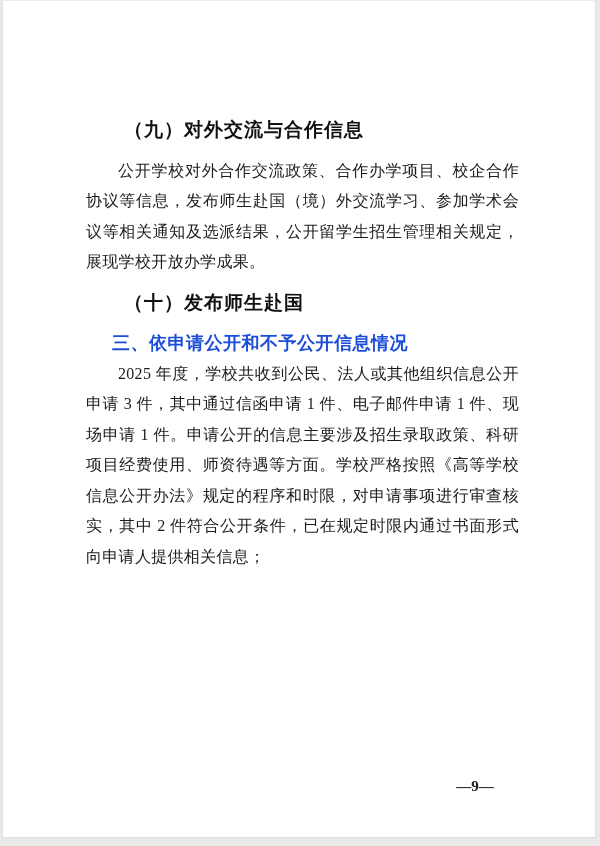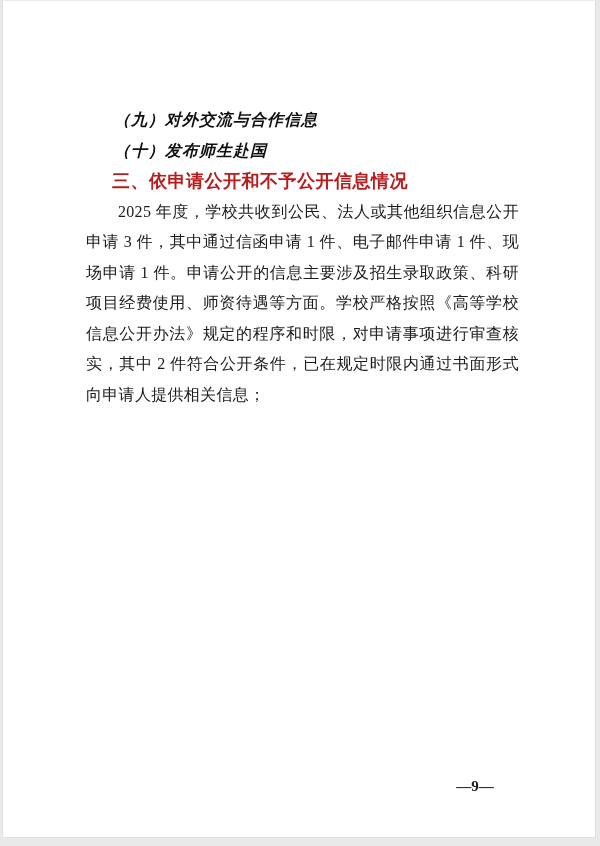--- a/index.html
+++ b/index.html
@@ -28,39 +28,38 @@
   .content {
     position: absolute;
     left: 83px;
     top: 104px;
     width: 433px;
     color: #1b1b1b;
     font-size: 16px;
     line-height: 30.5px;
   }
   .sub-heading {
-    margin: 0;
-    font-size: 16px;
+    margin: 10px;
+    font-size: 19px;
     font-weight: bold;
     text-indent: 28px;
     letter-spacing: 1px;
     line-height: 30.5px;
     color: #111111;
     white-space: nowrap;
-    font-style: italic;
   }
   .major-heading {
     margin: 0;
     font-family: "Liberation Sans", "DejaVu Sans", sans-serif;
     font-size: 18px;
     font-weight: bold;
     text-indent: 26px;
     letter-spacing: 0.5px;
     line-height: 30.5px;
-    color: #b91c1c;
+    color: #1d4ed8;
     white-space: nowrap;
   }
   .para {
     margin: 0;
     text-indent: 32px;
     text-align: justify;
     text-justify: inter-character;
     letter-spacing: 0.3px;
     line-height: 30.5px;
     color: #1b1b1b;
@@ -77,18 +76,19 @@
     letter-spacing: 0;
     font-family: "Liberation Serif", "DejaVu Serif", serif;
   }
 </style>
 </head>
 <body>
 
 <div class="page">
   <div class="content">
     <h3 class="sub-heading">（九）对外交流与合作信息</h3>
+    <p class="para">公开学校对外合作交流政策、合作办学项目、校企合作协议等信息，发布师生赴国（境）外交流学习、参加学术会议等相关通知及选派结果，公开留学生招生管理相关规定，展现学校开放办学成果。</p>
     <h3 class="sub-heading">（十）发布师生赴国</h3>
     <h2 class="major-heading">三、依申请公开和不予公开信息情况</h2>
     <p class="para">2025 年度，学校共收到公民、法人或其他组织信息公开申请 3 件，其中通过信函申请 1 件、电子邮件申请 1 件、现场申请 1 件。申请公开的信息主要涉及招生录取政策、科研项目经费使用、师资待遇等方面。学校严格按照《高等学校信息公开办法》规定的程序和时限，对申请事项进行审查核实，其中 2 件符合公开条件，已在规定时限内通过书面形式向申请人提供相关信息；</p>
   </div>
   <div class="page-number">—9—</div>
 </div>
 
 </body></html>

